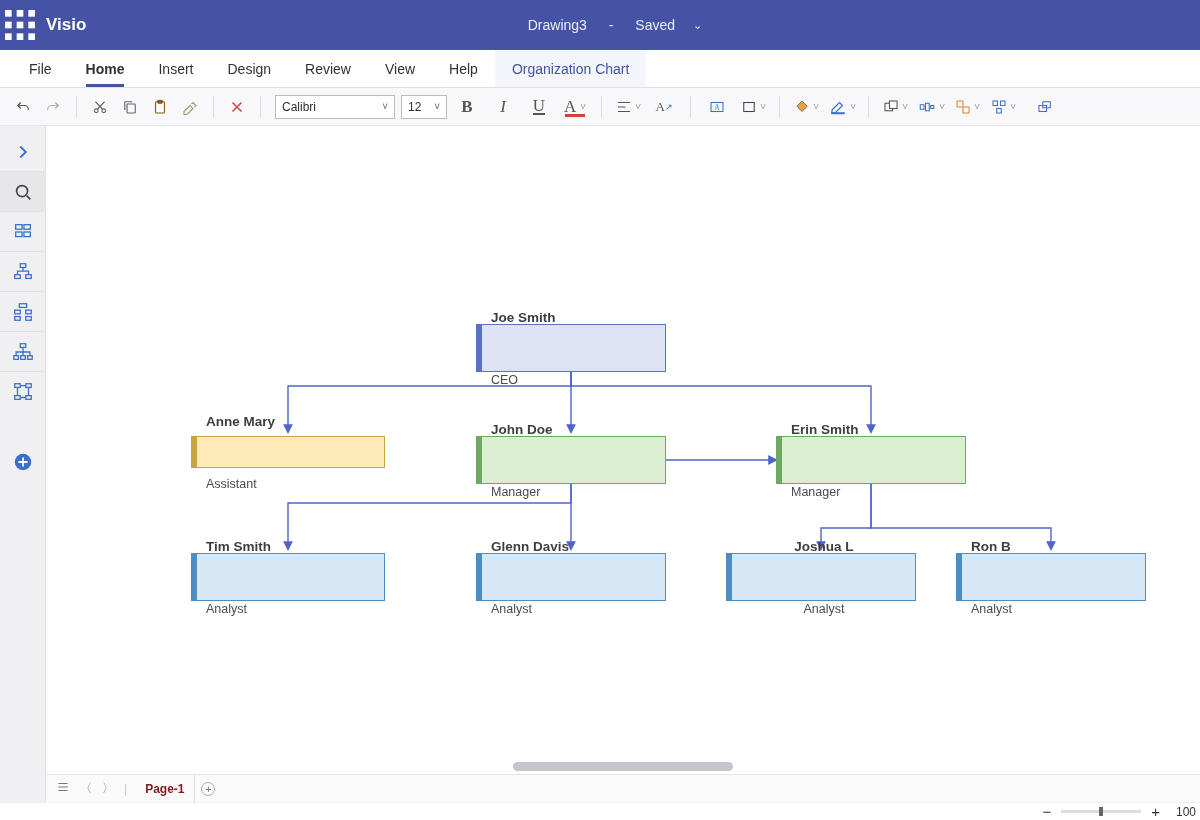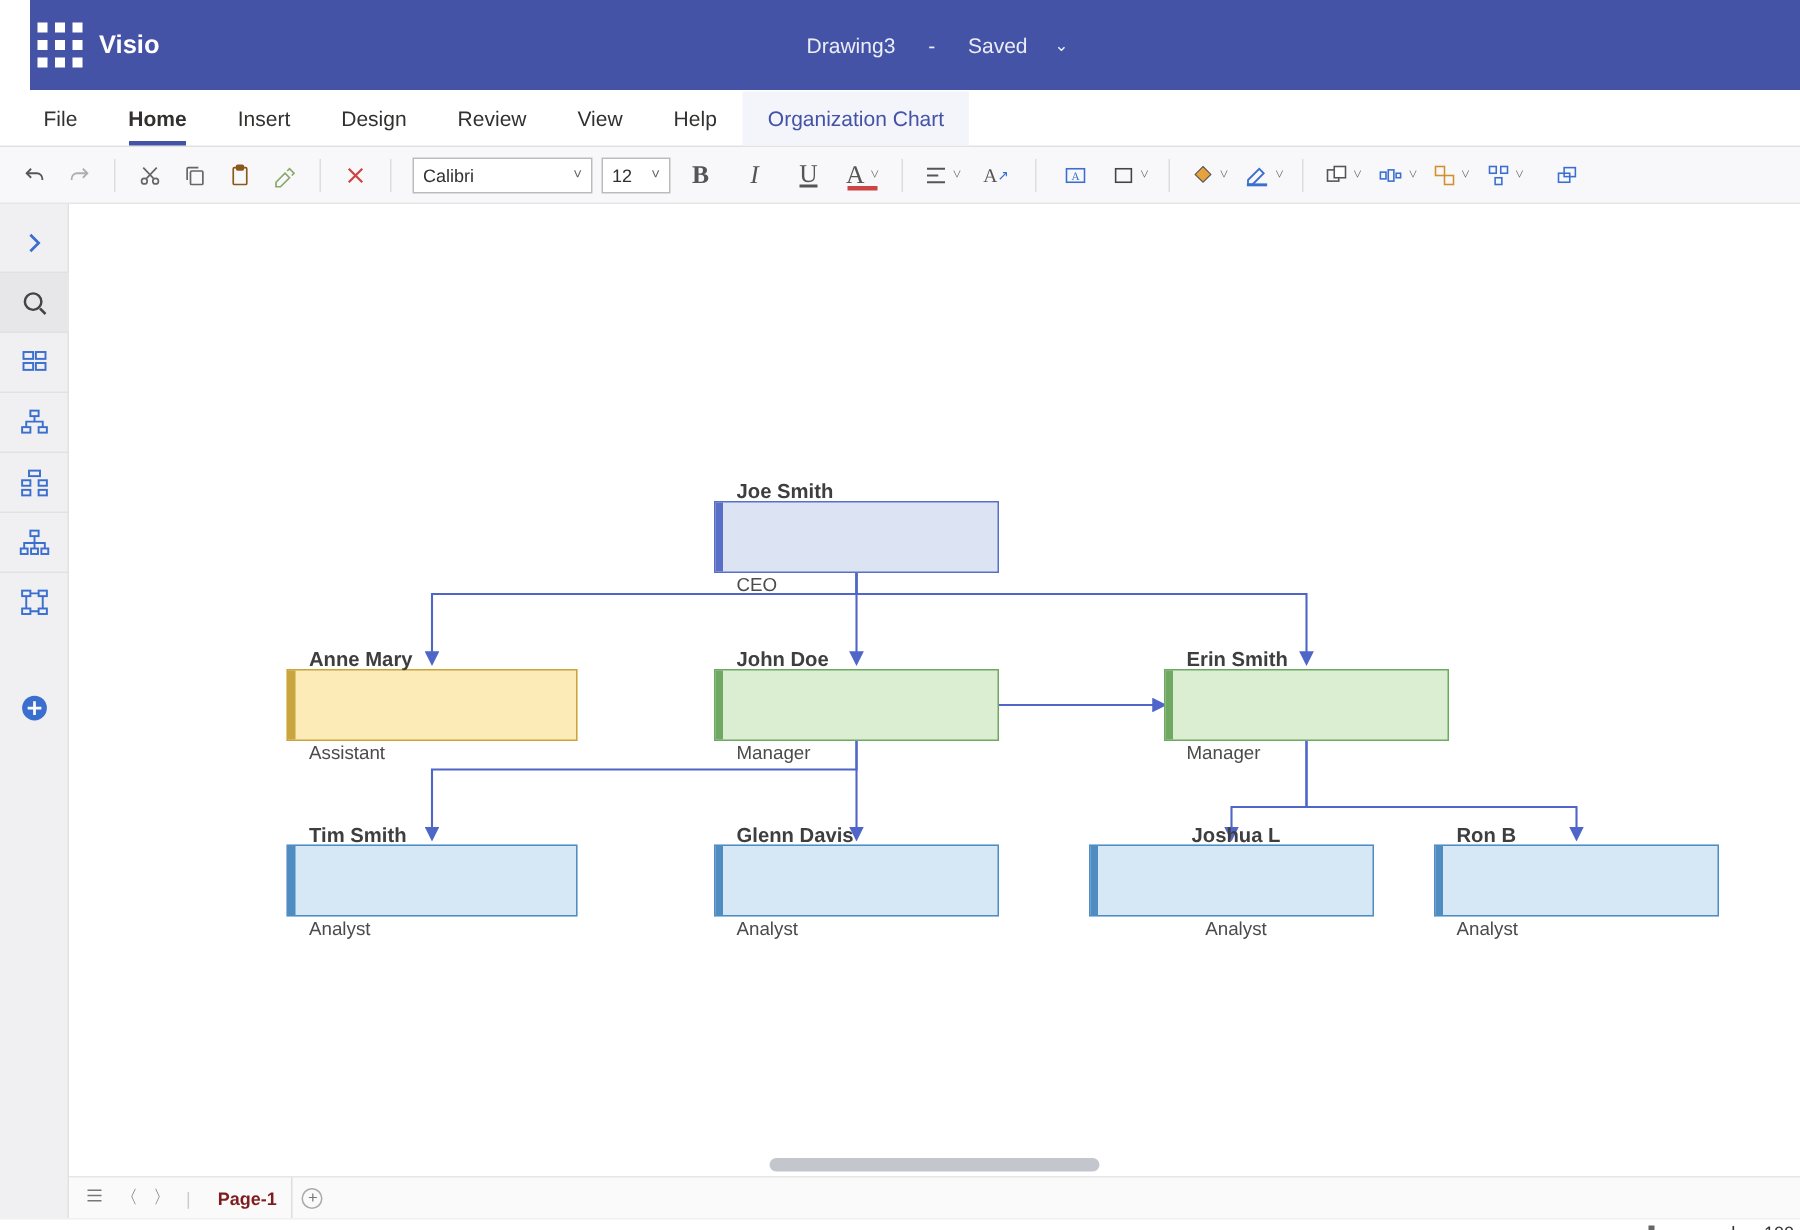--- a/index.html
+++ b/index.html
@@ -1,26 +1,25 @@
 <!DOCTYPE html>
 <html><head>
 <meta charset="utf-8">
 <style>
   * { box-sizing: border-box; }
   html, body { margin:0; padding:0; width:1200px; height:820px; font-family: "Segoe UI", Arial, sans-serif; overflow:hidden; color:#323130; }
 
   
   .titlebar {
     position:relative;
-    height:60px;
+    height:50px;
     background:#4453a6;
     color:#fff;
     display:flex;
     align-items:center;
-    margin-left:20px;
   }
   .waffle { width:40px; height:50px; display:flex; align-items:center; justify-content:center; cursor:pointer; }
   .app-name { font-size:17px; font-weight:600; margin-left:6px; }
   .doc-title {
     position:absolute; left:50%; transform:translateX(-50%);
     font-size:14px; color:#eaeef8; display:flex; align-items:center; gap:18px;padding-left:30px;
   }
 
   
   .ribbon-tabs {
@@ -354,21 +353,21 @@
         <path d="M525 358 L525 423" fill="none" stroke="#4f66c8" stroke-width="1.4" marker-end="url(#arrow)"></path>
         <path d="M825 358 L825 402 L775 402 L775 423" fill="none" stroke="#4f66c8" stroke-width="1.4" marker-end="url(#arrow)"></path>
         <path d="M825 358 L825 402 L1005 402 L1005 423" fill="none" stroke="#4f66c8" stroke-width="1.4" marker-end="url(#arrow)"></path>
       </svg>
     <div id="nodes-layer">
         <div class="node" style="left: 430px; top: 198px; width: 190px; height: 48px; background: rgb(220, 227, 242); border-color: rgb(90, 112, 199);">
           <div class="stripe" style="background: rgb(90, 112, 199);"></div>
           <div class="name">Joe Smith</div>
           <div class="role">CEO</div>
         </div>
-        <div class="node" style="left: 145px; top: 310px; width: 194px; height: 48px; background: rgb(252, 235, 182); border-color: rgb(202, 164, 60);">
+        <div class="node" style="left: 145px; top: 310px; width: 194px; height: 32px; background: rgb(252, 235, 182); border-color: rgb(202, 164, 60);">
           <div class="stripe" style="background: rgb(202, 164, 60);"></div>
           <div class="name">Anne Mary</div>
           <div class="role">Assistant</div>
         </div>
         <div class="node" style="left: 430px; top: 310px; width: 190px; height: 48px; background: rgb(219, 238, 210); border-color: rgb(111, 168, 98);">
           <div class="stripe" style="background: rgb(111, 168, 98);"></div>
           <div class="name">John Doe</div>
           <div class="role">Manager</div>
         </div>
         <div class="node" style="left: 730px; top: 310px; width: 190px; height: 48px; background: rgb(219, 238, 210); border-color: rgb(111, 168, 98);">

